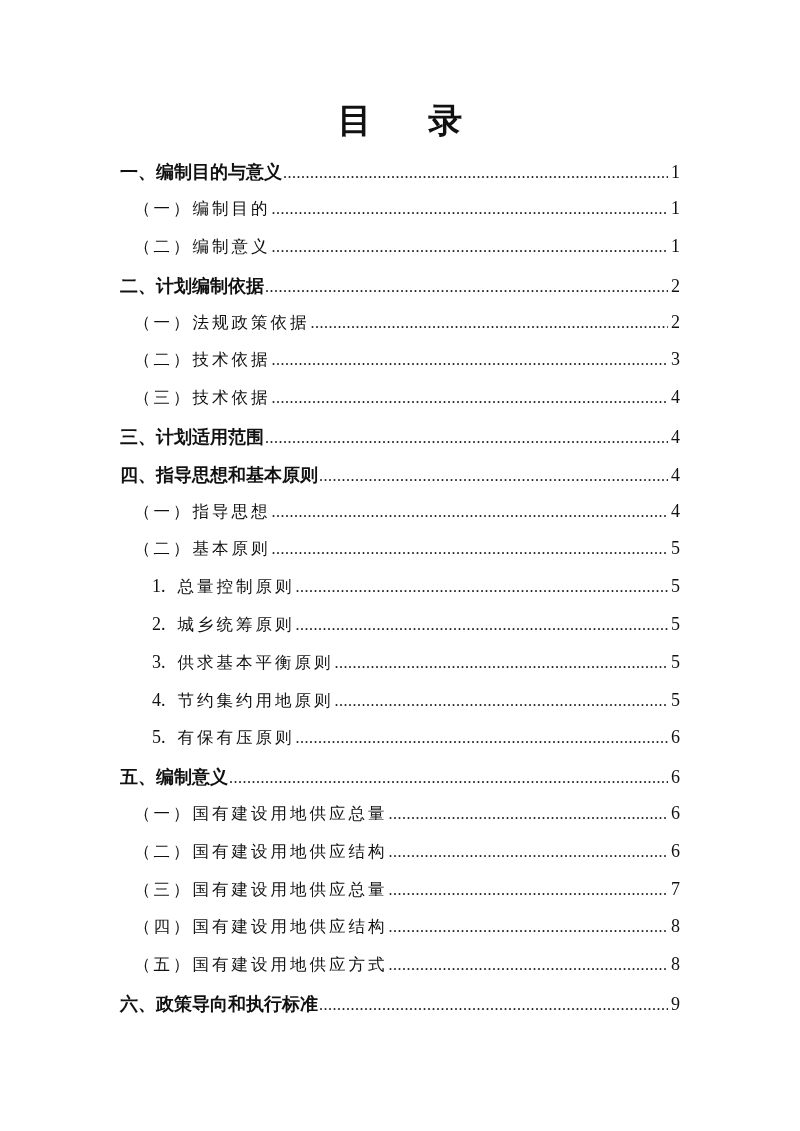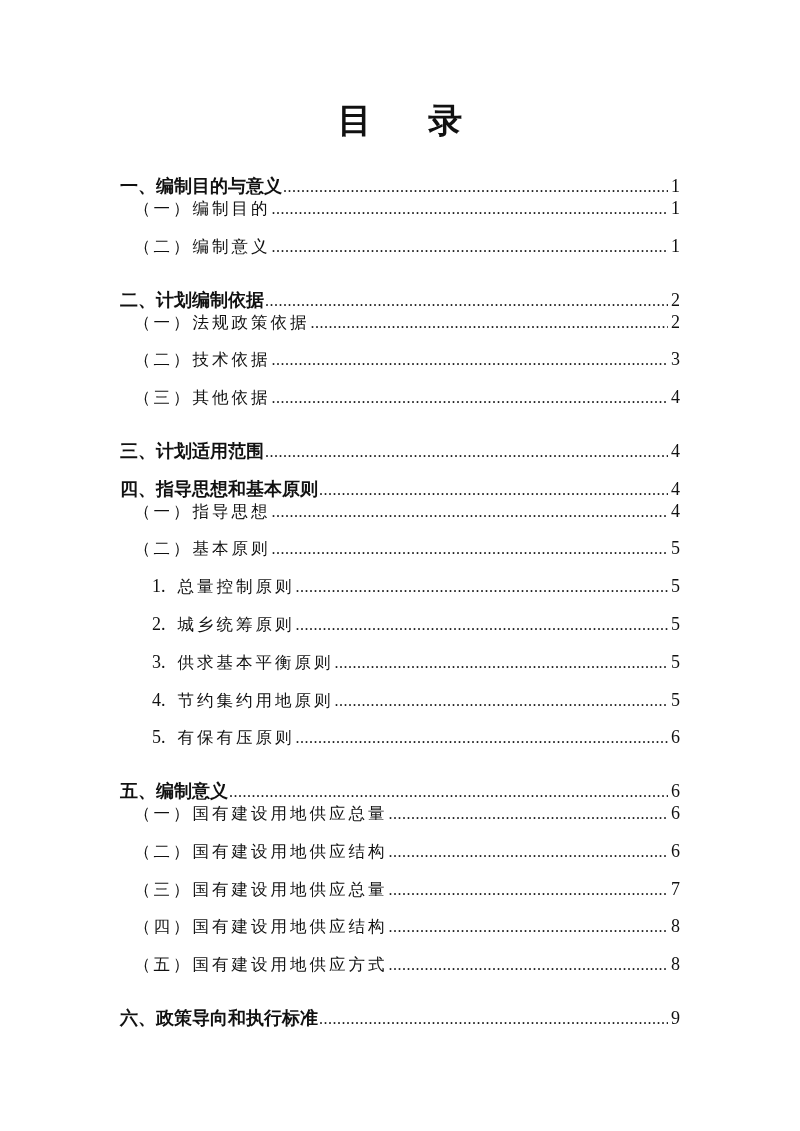--- a/index.html
+++ b/index.html
@@ -64,21 +64,20 @@
       width: 11px;
       text-align: right;
     }
     .lvl1 {
       left: 120px;
     }
     .lvl1 .label {
       font-family: "DejaVu Sans", "Liberation Sans", sans-serif;
       font-size: 18px;
       font-weight: bold;
-      margin-top: 14px;
     }
     .lvl2 {
       left: 134px;
     }
     .lvl2 .label {
       font-family: "DejaVu Serif", "Liberation Serif", serif;
       font-size: 16.5px;
       letter-spacing: 3px;
     }
     .lvl3 {
@@ -128,21 +127,21 @@
     <span class="label">（一）法规政策依据</span>
     <span class="dots"></span>
     <span class="page">2</span>
   </div>
   <div class="row lvl2" style="top:194px">
     <span class="label">（二）技术依据</span>
     <span class="dots"></span>
     <span class="page">3</span>
   </div>
   <div class="row lvl2" style="top:232px">
-    <span class="label">（三）其他依据</span>
+    <span class="label">（三）技术依据</span>
     <span class="dots"></span>
     <span class="page">4</span>
   </div>
   <div class="row lvl1" style="top:270px">
     <span class="label">三、计划适用范围</span>
     <span class="dots"></span>
     <span class="page">4</span>
   </div>
   <div class="row lvl1" style="top:308px">
     <span class="label">四、指导思想和基本原则</span>

